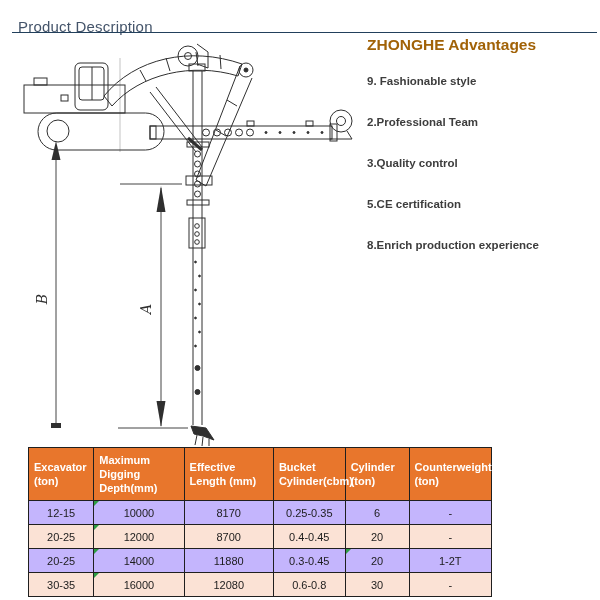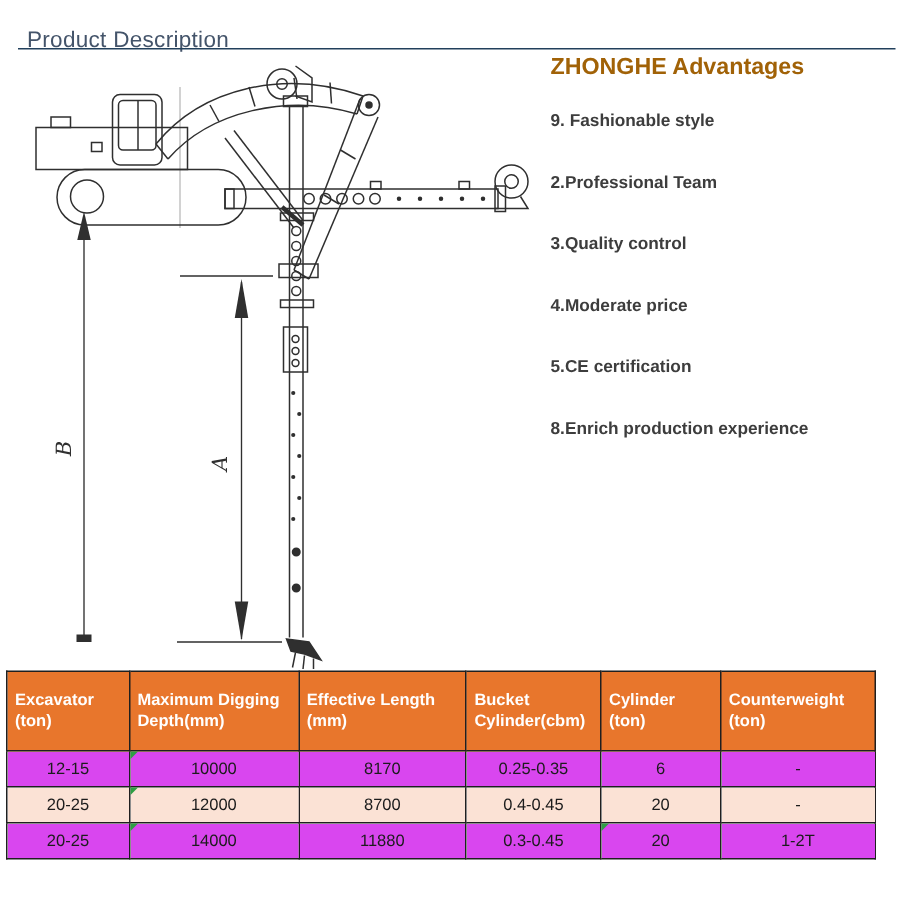--- a/index.html
+++ b/index.html
@@ -24,34 +24,34 @@
   .advantages h2{
     margin:0 0 20px 0;font-size:15.5px;font-weight:bold;color:#a16207;
   }
   .advantages ul{list-style:none;margin:0;padding:0;}
   .advantages li{
     font-size:11.5px;font-weight:bold;color:#3d3d3d;
     line-height:14px;margin-bottom:27px;white-space:nowrap;
   }
 
   table.spec{
-    position:absolute;left:4px;top:447px;width:580px;
+    position:absolute;left:28px;top:447px;width:464px;
     border-collapse:collapse;table-layout:fixed;
     border:1.5px solid var(--table-border);
     font-size:11px;
   }
   table.spec th{
     background:var(--header-bg);color:#ffffff;font-weight:bold;
     text-align:left;vertical-align:middle;padding:4px 5px;
     border:1px solid var(--table-border);height:44px;line-height:14px;
   }
   table.spec td{
     position:relative;text-align:center;vertical-align:middle;
     border:1px solid var(--table-border);height:23px;padding:0 2px;
-    color:#1c1c1c;background:#d946ef;
+    color:#1c1c1c;background:#c4b5fd;
   }
   table.spec tr.alt td{background:var(--alt-row-bg);}
   table.spec td.flag::before{
     content:"";position:absolute;left:0;top:0;width:0;height:0;
     border-top:5px solid #2e9e44;border-right:5px solid transparent;
   }
 </style>
 </head>
 <body style="--title-color: #44546a; --rule-color: #22405c; --header-bg: #e8762c; --alt-row-bg: #fbe2d5; --table-border: #1f1f1f;">
 
@@ -173,21 +173,20 @@
     <text x="151" y="309" transform="rotate(-90 151 309)" font-family="DejaVu Serif, serif" font-style="italic" font-size="14" fill="#2f2f2f" stroke="none" text-anchor="middle">A</text>
   </g>
 </svg>
 
 <div class="advantages">
   <h2>ZHONGHE Advantages</h2>
   <ul id="adv-list">
       <li>9. Fashionable style</li>
       <li>2.Professional Team</li>
       <li>3.Quality control</li>
-      <li>4.Moderate price</li>
       <li>5.CE certification</li>
       <li>8.Enrich production experience</li>
     </ul>
 </div>
 
 <table class="spec">
   <colgroup>
     <col style="width:14.1%">
       <col style="width:19.5%">
       <col style="width:19.3%">
@@ -223,14 +222,22 @@
         <td>-</td>
       </tr>
       <tr>
         <td>20-25</td>
         <td class="flag">14000</td>
         <td>11880</td>
         <td>0.3-0.45</td>
         <td class="flag">20</td>
         <td>1-2T</td>
       </tr>
+      <tr class="alt">
+        <td>30-35</td>
+        <td class="flag">16000</td>
+        <td>12080</td>
+        <td>0.6-0.8</td>
+        <td>30</td>
+        <td>-</td>
+      </tr>
     </tbody>
 </table>
 
 </body></html>

